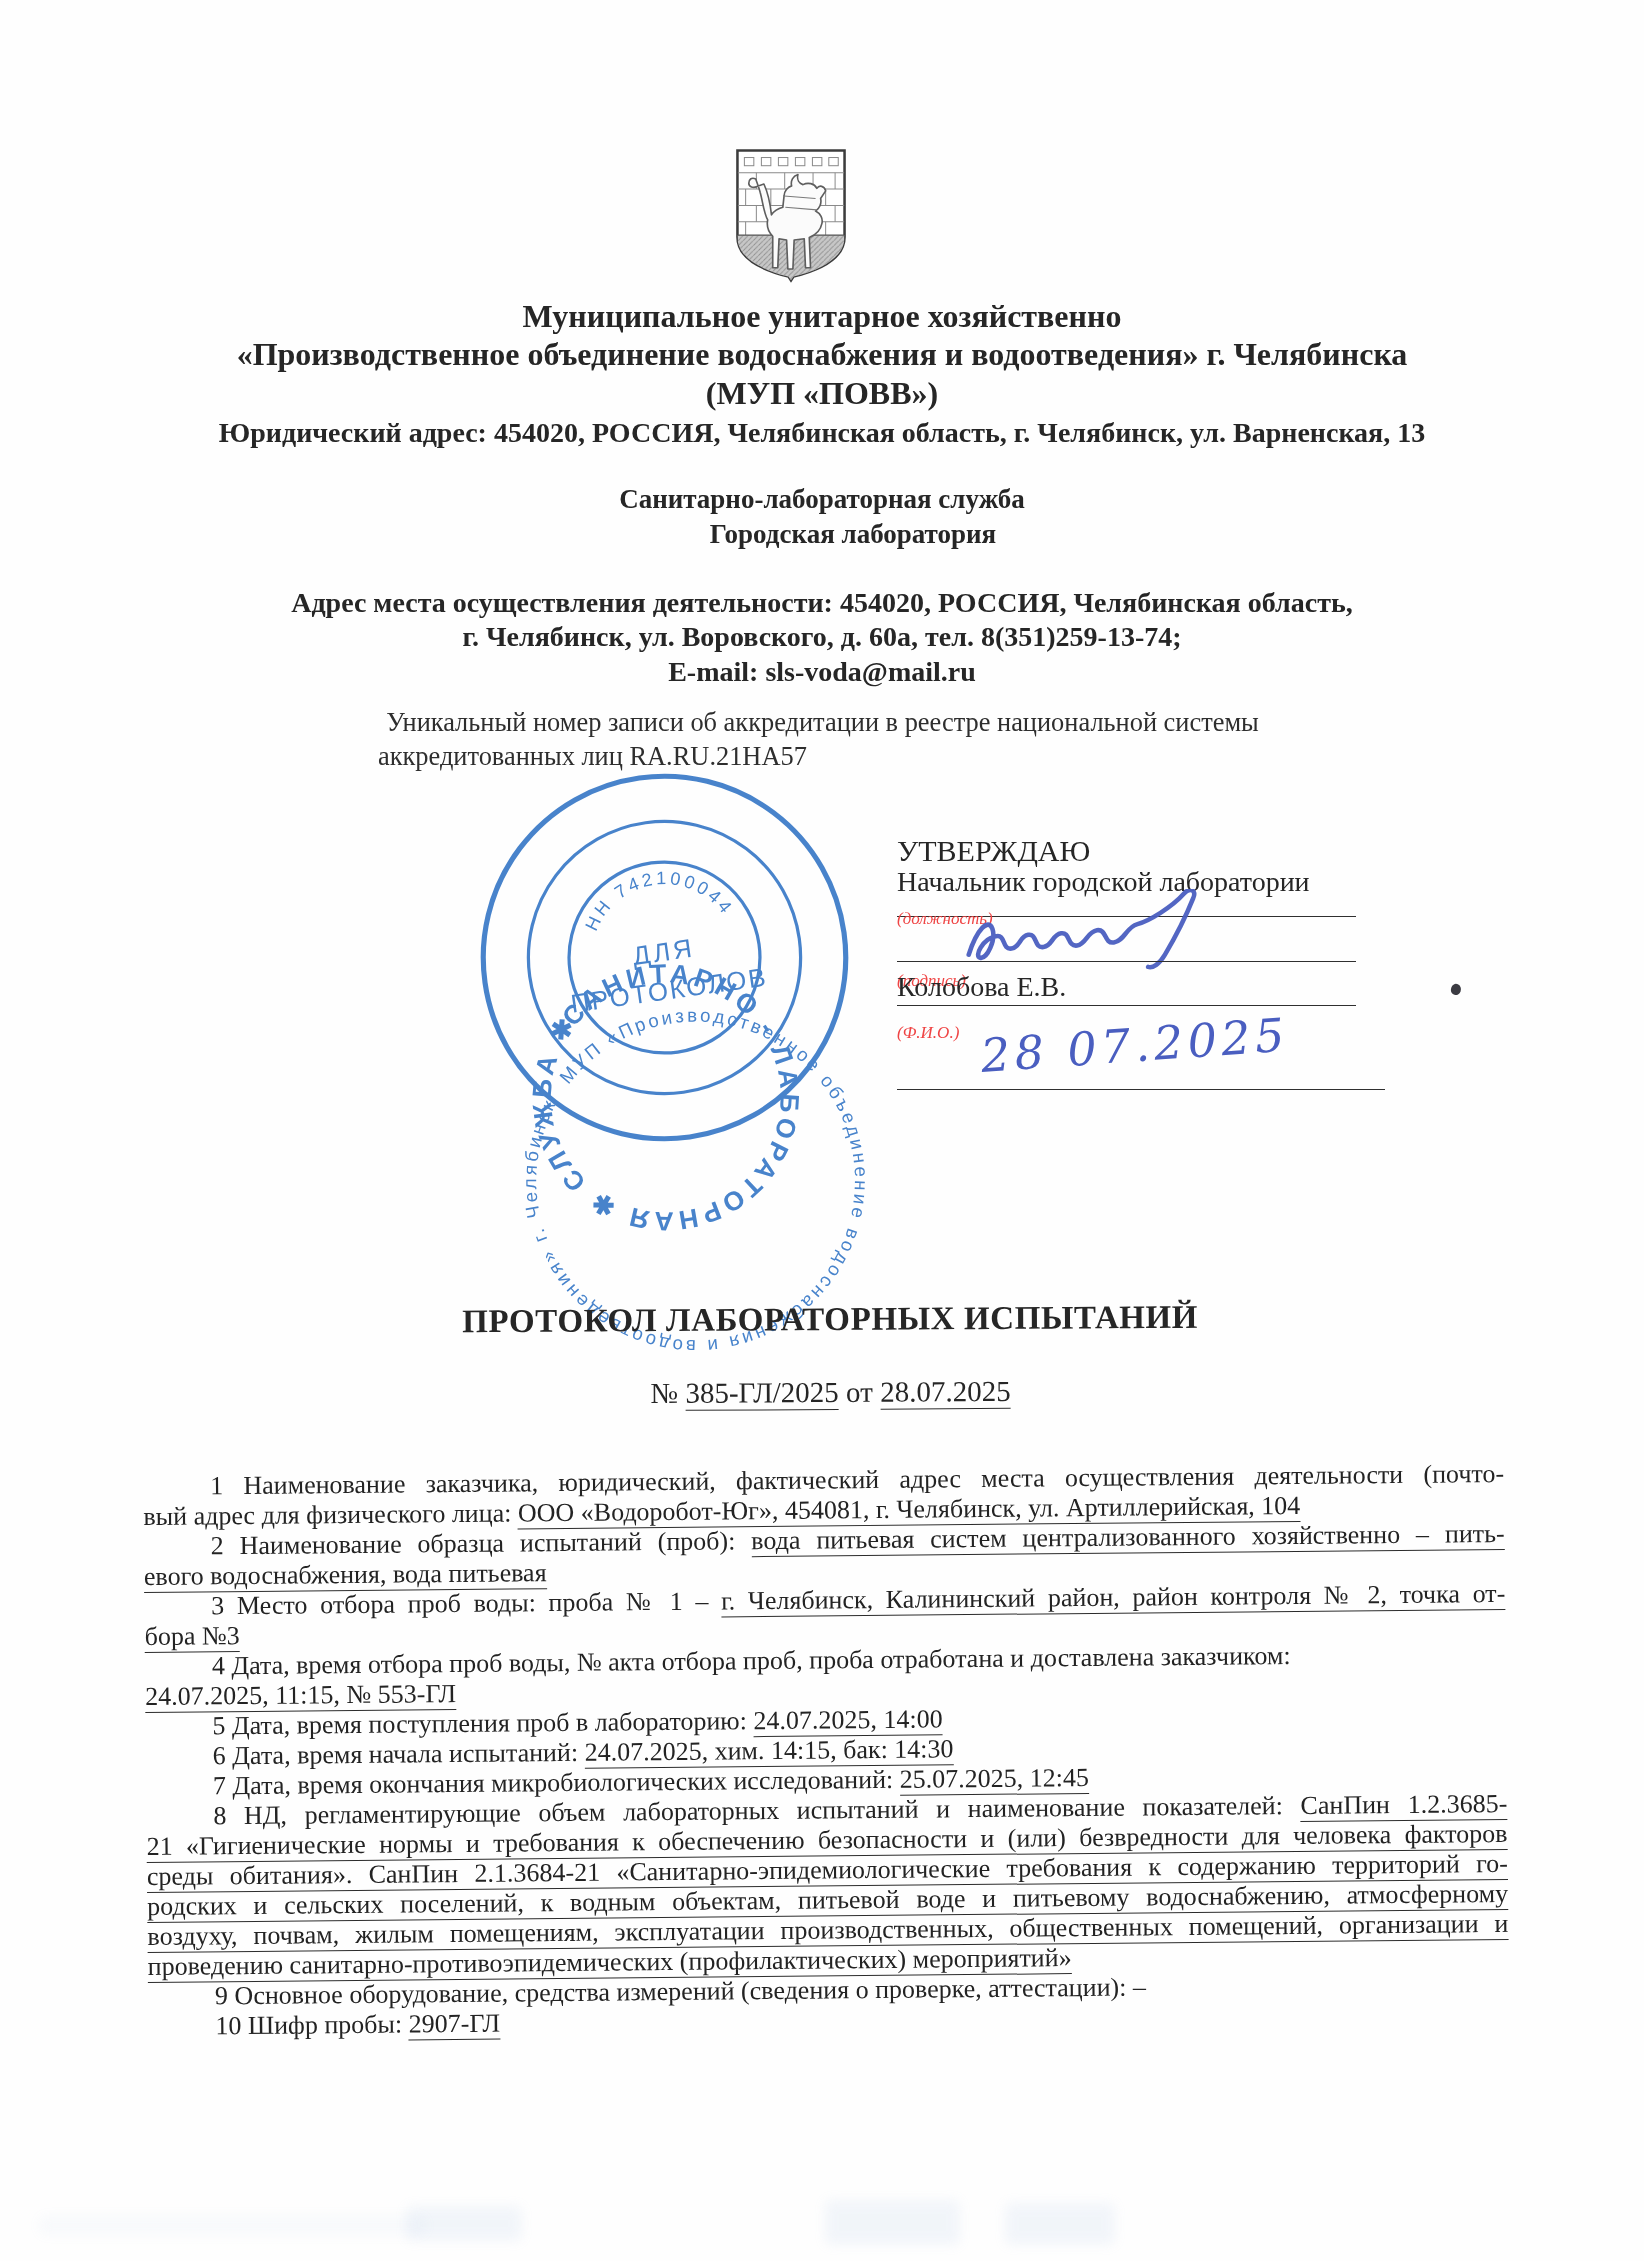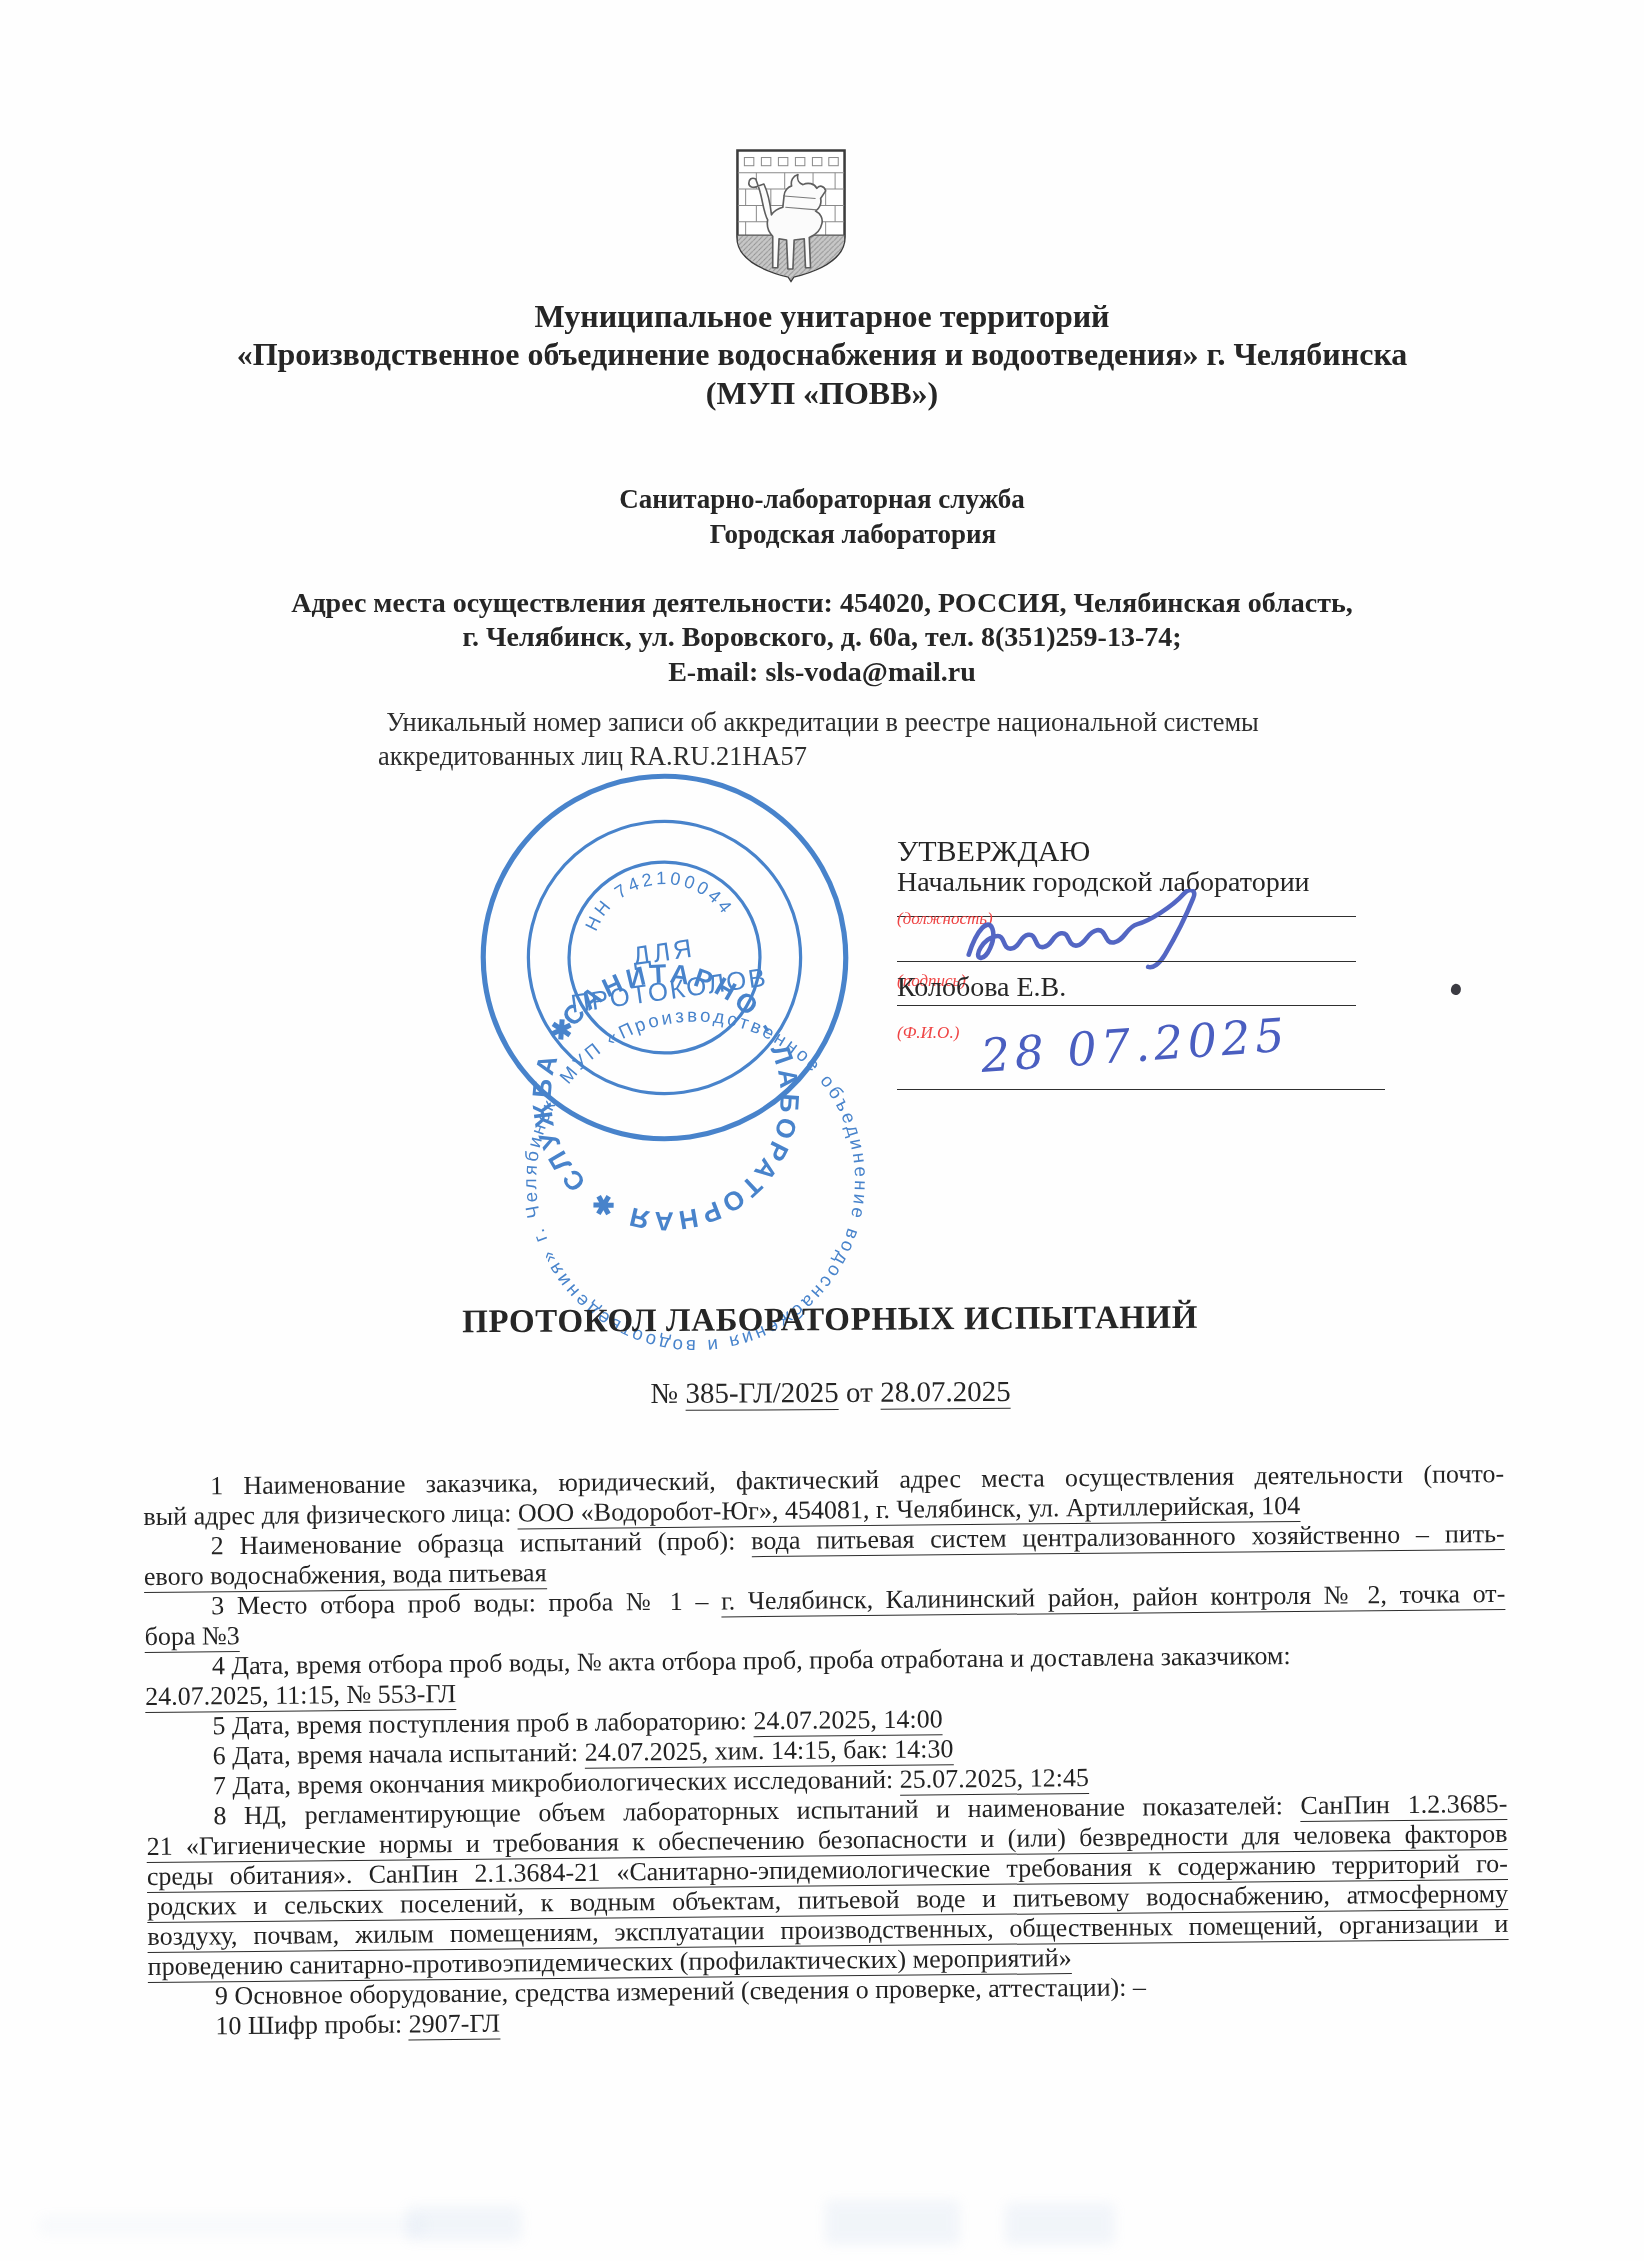--- a/index.html
+++ b/index.html
@@ -90,23 +90,24 @@
            C89 73 95 67 101 65 C99 57 103 49 111 47 C109 55 113 61 119 63
            C127 59 137 61 141 69 C145 63 153 65 155 73 L147 85
            C149 93 145 101 139 105 C147 109 151 117 149 125
            C147 135 139 143 129 147 L131 195 L123 195 L121 149
            L105 151 L103 197 L95 197 L93 151 L81 149 L79 195 L71 195 L71 145
            C65 139 61 129 63 119 C57 109 55 89 51 75 C49 67 46 60 44 54 Z" fill="#fbfbfb" stroke="#5e5e5e" stroke-width="2.6" stroke-linejoin="round"></path>
       <path d="M89 81 L139 85 M91 99 L141 103" stroke="#7a7a7a" stroke-width="1.8" fill="none"></path>
     </svg>
   </div>
 
-  <div class="abs center b hdr-big" style="top:298px;">Муниципальное унитарное территорий</div>
+  <div class="abs center b hdr-big" style="top:298px;">Муниципальное унитарное хозяйственно</div>
   <div class="abs center b hdr-big" style="top:336px;">«Производственное объединение водоснабжения и водоотведения» г. Челябинска</div>
   <div class="abs center b hdr-big" style="top:375px;">(МУП «ПОВВ»)</div>
+  <div class="abs center b hdr-med" style="top:416px;">Юридический адрес: 454020, РОССИЯ, Челябинская область, г. Челябинск, ул. Варненская, 13</div>
 
   <div class="abs center b svc" style="top:482px;">Санитарно-лабораторная служба</div>
   <div class="abs center b svc" style="top:517px;padding-left:31px;">Городская лаборатория</div>
 
   <div class="abs center b hdr-med" style="top:586px;">Адрес места осуществления деятельности: 454020, РОССИЯ, Челябинская область,</div>
   <div class="abs center b hdr-med" style="top:620px;">г. Челябинск, ул. Воровского, д. 60а, тел. 8(351)259-13-74;</div>
   <div class="abs center b hdr-med" style="top:655px;">E-mail: sls-voda@mail.ru</div>
 
   <div class="abs accred" style="left:378px;top:706px;width:889px;text-align:center;">Уникальный номер записи об аккредитации в реестре национальной системы</div>
   <div class="abs accred" style="left:378px;top:740px;width:889px;text-align:left;">аккредитованных лиц RA.RU.21HA57</div>

